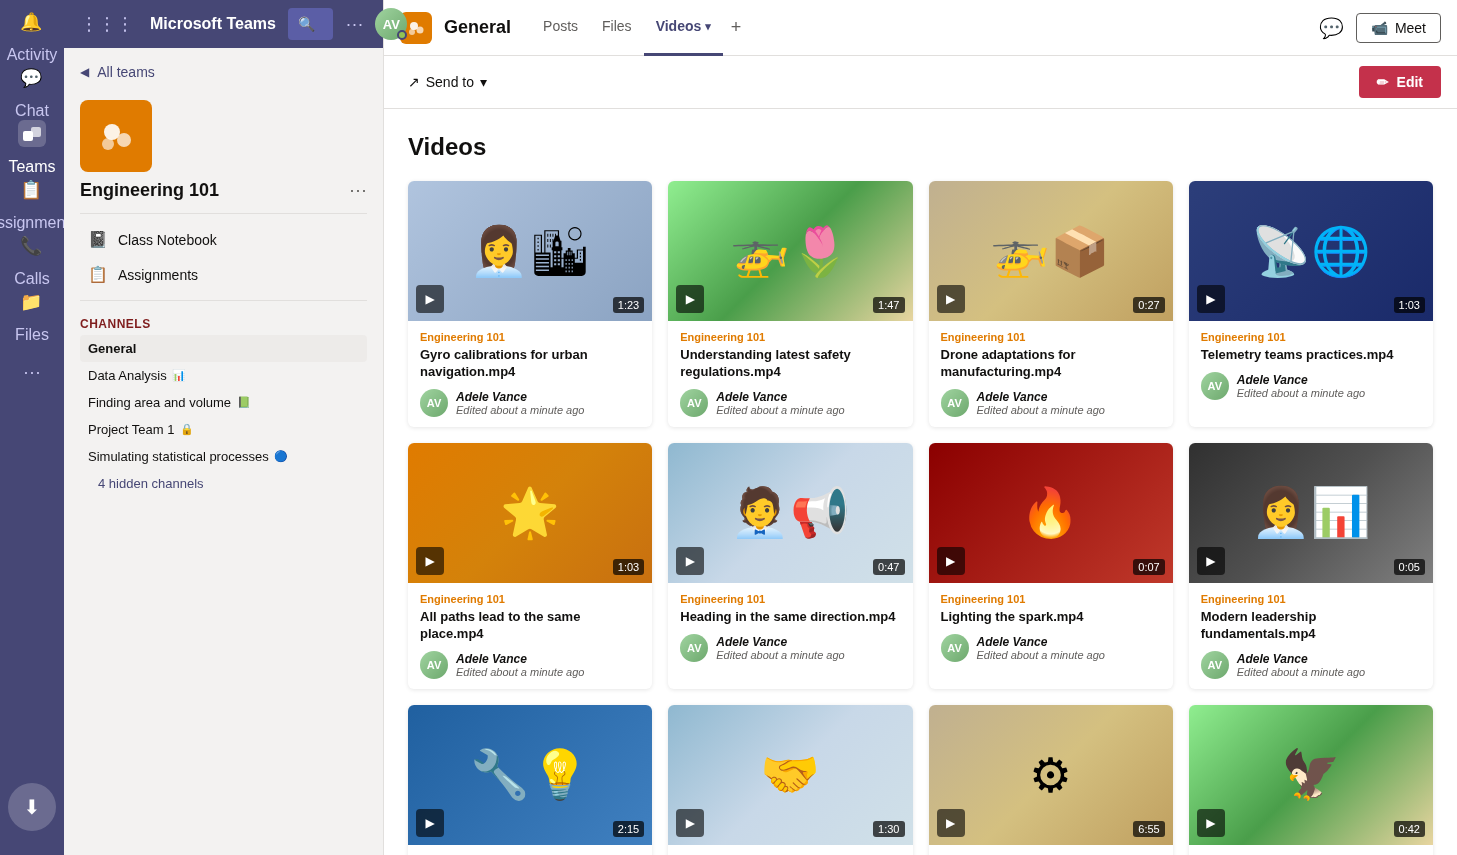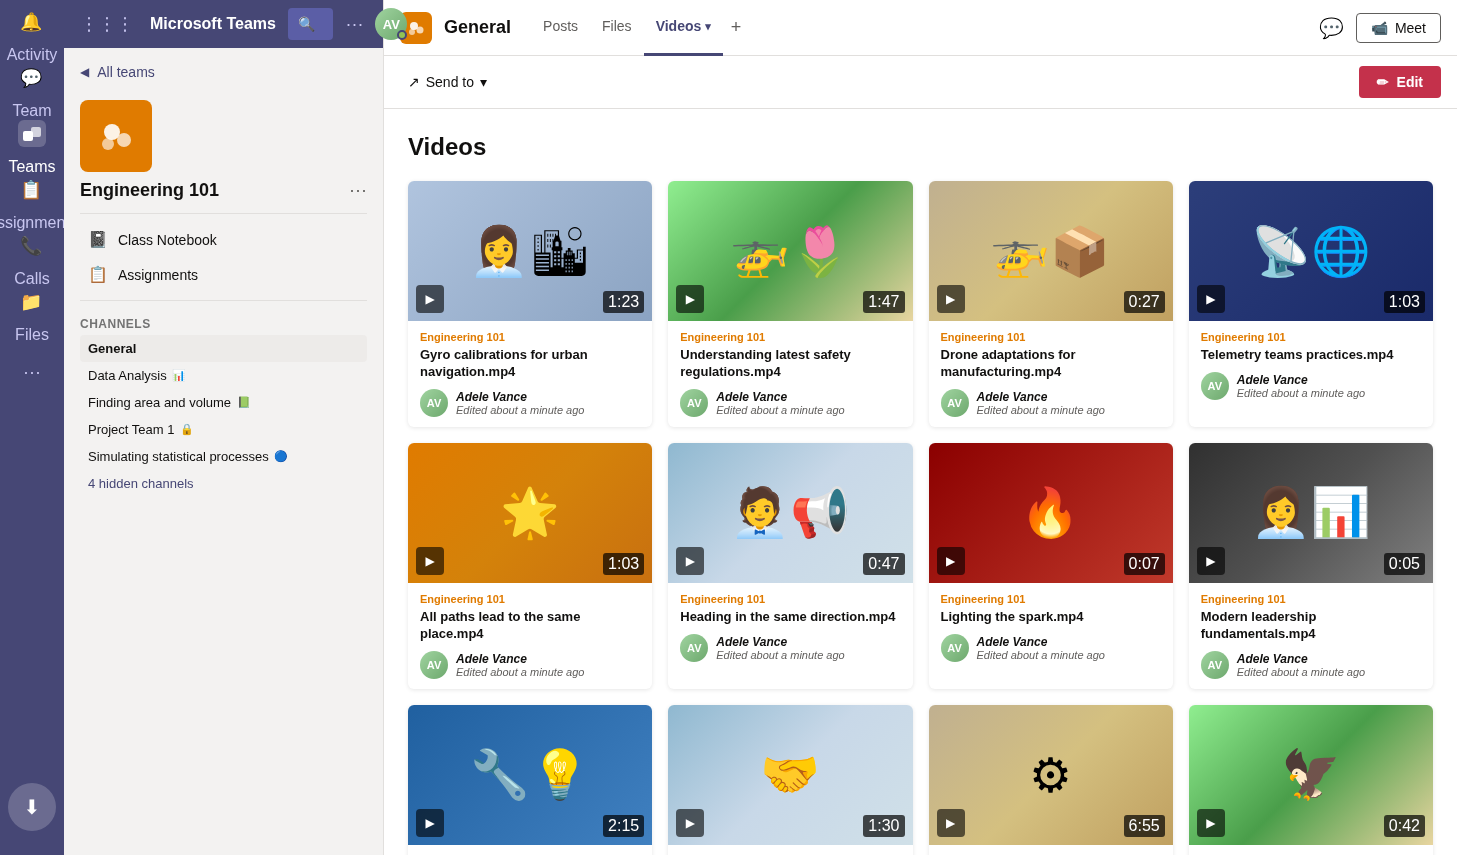--- a/index.html
+++ b/index.html
@@ -99,41 +99,42 @@
       display: flex;
       align-items: center;
       padding: 8px 8px;
       font-size: 14px;
       color: #11100f;
       cursor: pointer;
       border-radius: 4px;
     }
     .team-nav-icon { margin-right: 10px; font-size: 16px; color: #605e5c; }
     .channels-section { padding: 8px 16px 0 16px; }
-    .channels-label { font-size: 12px; font-weight: 600; color: #737373; margin-bottom: 4px; text-transform: uppercase; letter-spacing: 0.5px; }
+    .channels-label { font-size: 12px; font-weight: 600; color: #7f1d1d; margin-bottom: 4px; text-transform: uppercase; letter-spacing: 0.5px; }
     .divider { height: 1px; background: #e1dfdd; margin: 8px 0; }
     .channel-item {
       display: flex;
       align-items: center;
       padding: 6px 8px;
       font-size: 13px;
       color: #11100f;
       cursor: pointer;
       border-radius: 4px;
     }
     .channel-item.active { background: #edebe9; font-weight: 600; }
     .channel-badge {
       margin-left: 6px;
       font-size: 11px;
     }
     .hidden-channels {
       padding: 6px 8px;
       font-size: 13px;
       color: #464775;
       cursor: pointer;
+      margin-left: 10px;
     }
 
     
     .main-content {
       flex: 1;
       display: flex;
       flex-direction: column;
       background: #fff;
       overflow: hidden;
     }
@@ -333,21 +334,21 @@
       justify-content: center;
       color: white;
       font-size: 12px;
     }
     .duration {
       position: absolute;
       bottom: 8px;
       right: 8px;
       background: rgba(0,0,0,0.7);
       color: white;
-      font-size: 16px;
+      font-size: 11px;
       padding: 2px 5px;
       border-radius: 3px;
     }
     .video-info { padding: 10px 12px; }
     .video-team {
       font-size: 11px;
       color: #e07b00;
       font-weight: 600;
       margin-bottom: 4px;
     }
@@ -398,21 +399,21 @@
 </head>
 <body>
 
 <div class="nav-sidebar">
   <div class="nav-item">
     <div class="nav-icon">🔔</div>
     <span class="nav-label">Activity</span>
   </div>
   <div class="nav-item">
     <div class="nav-icon">💬</div>
-    <span class="nav-label">Team</span>
+    <span class="nav-label">Chat</span>
   </div>
   <div class="nav-item active">
     <div class="nav-icon">
       <svg width="22" height="22" viewBox="0 0 22 22" fill="white">
           <rect x="2" y="8" width="10" height="10" rx="2"></rect>
           <rect x="10" y="4" width="10" height="10" rx="2" fill="rgba(255,255,255,0.7)"></rect>
         </svg>
     </div>
     <span class="nav-label">Teams</span>
   </div>

